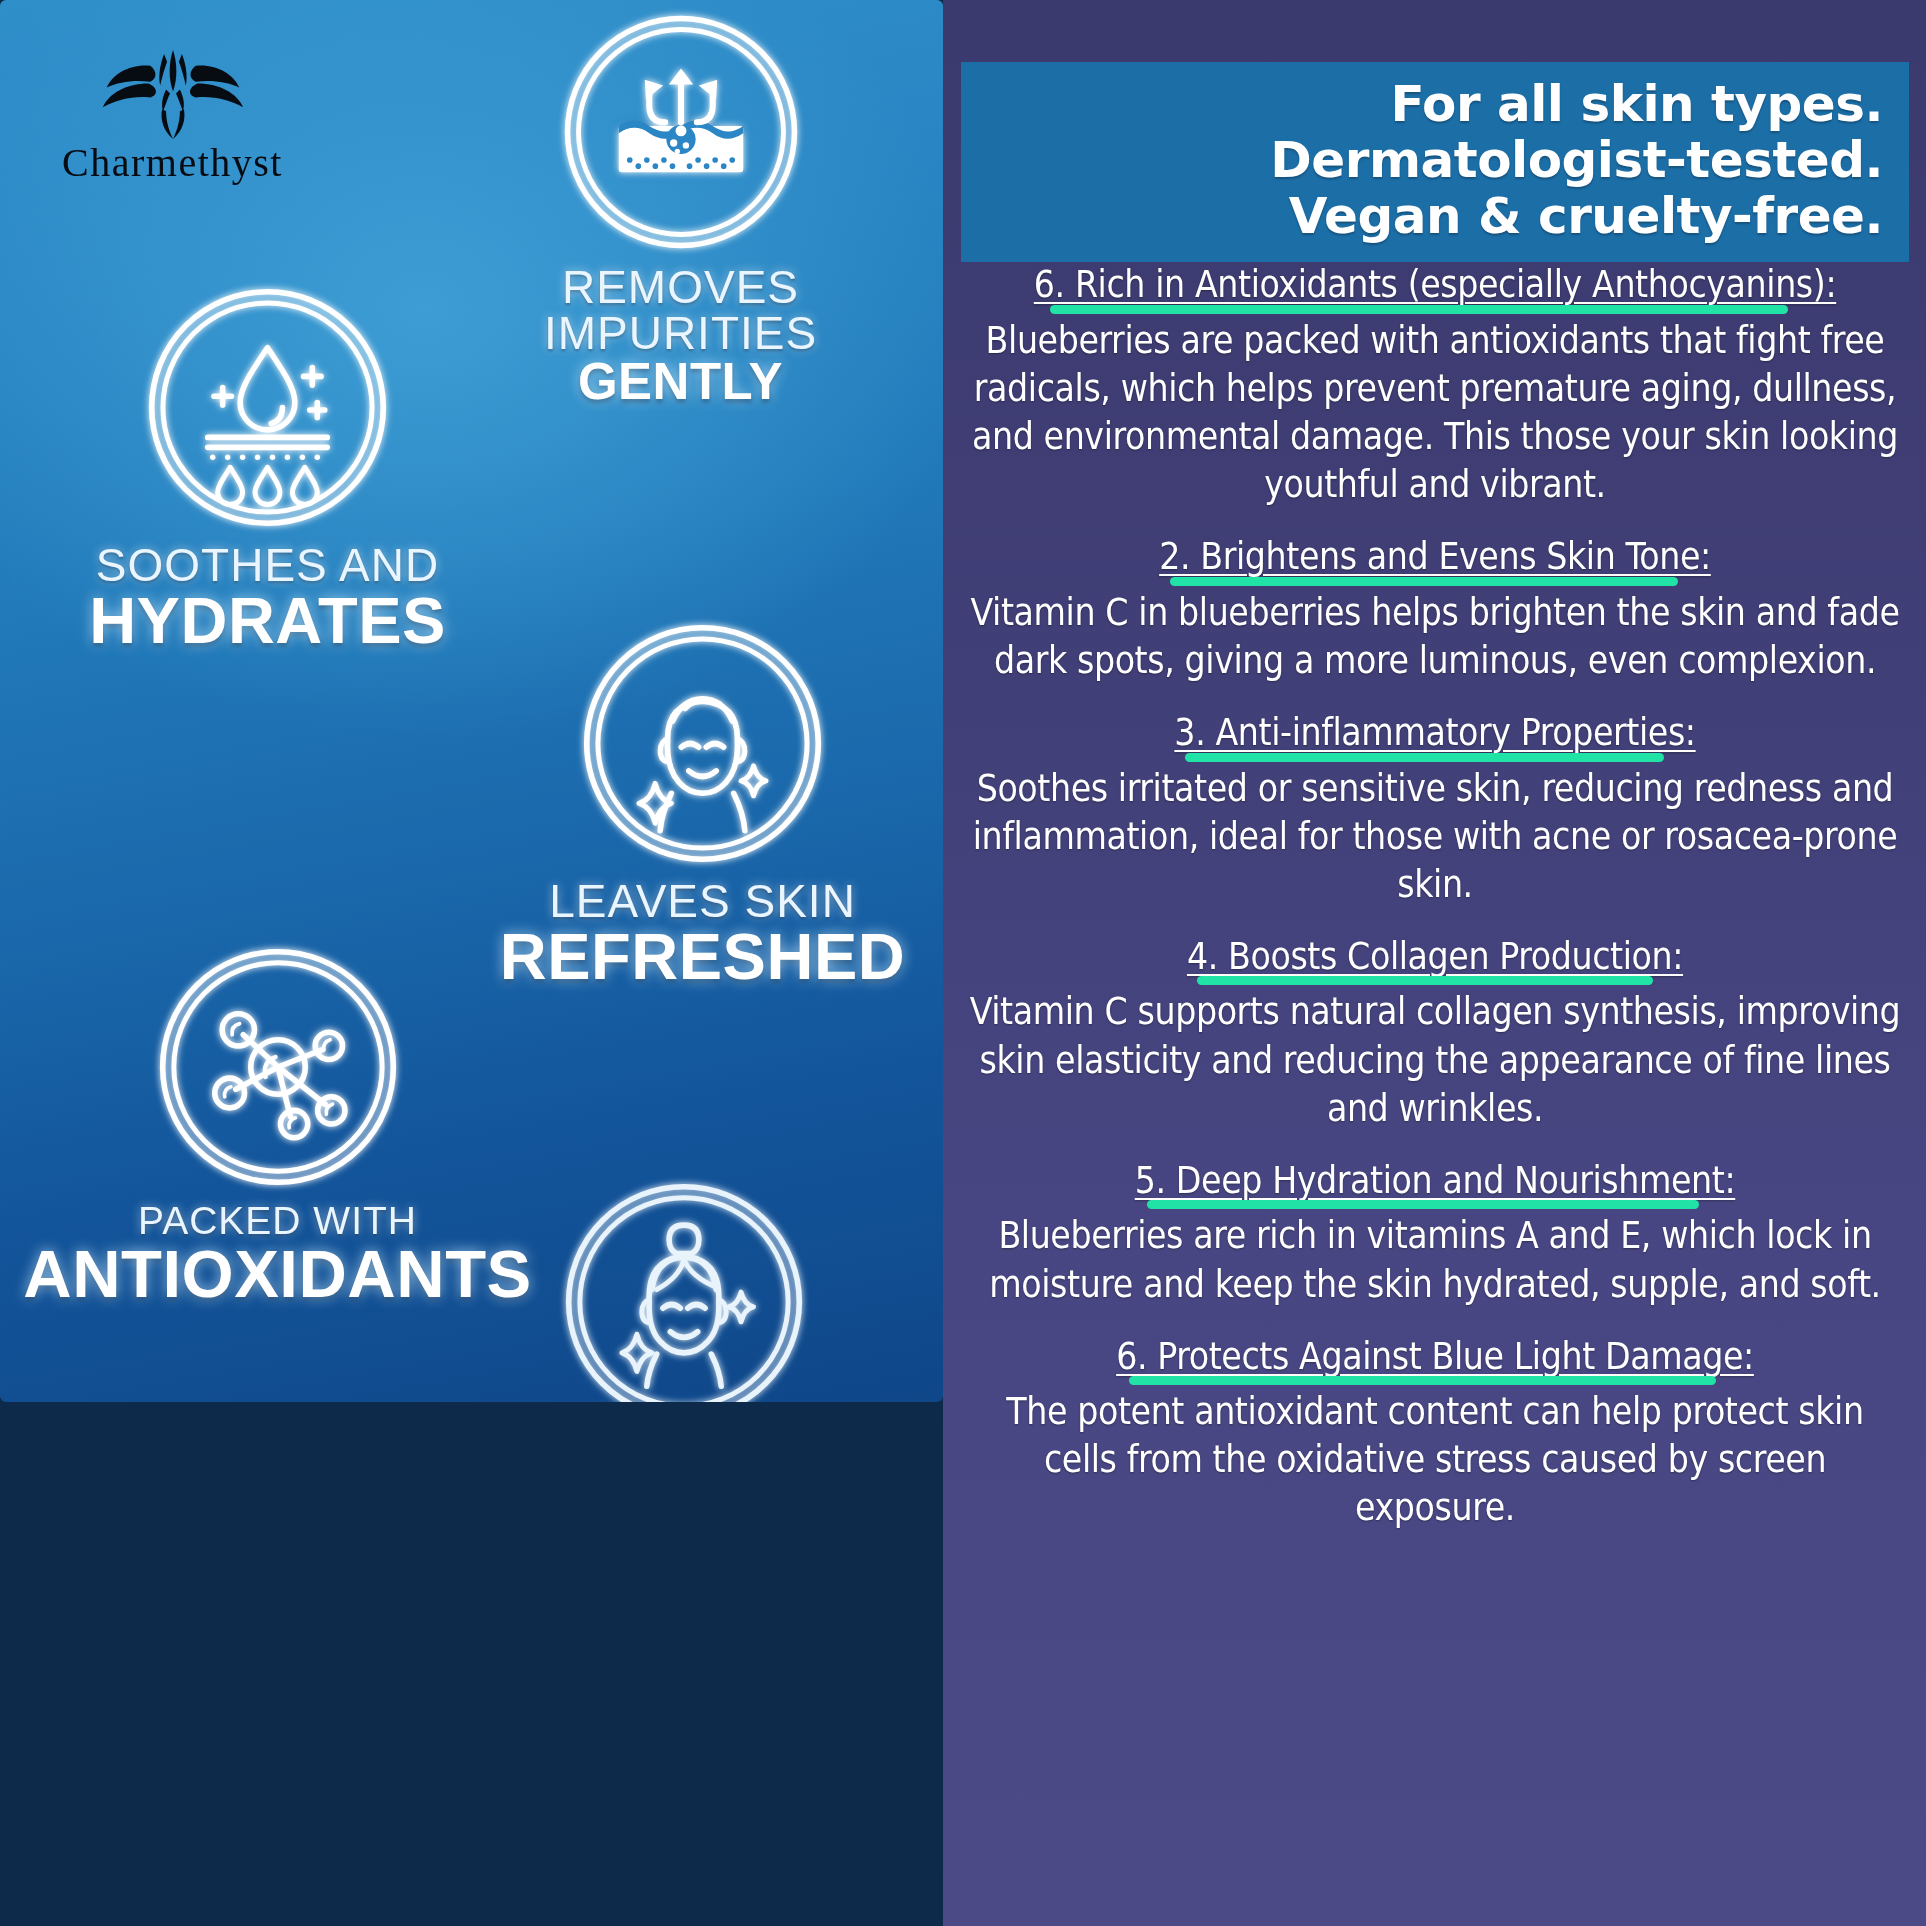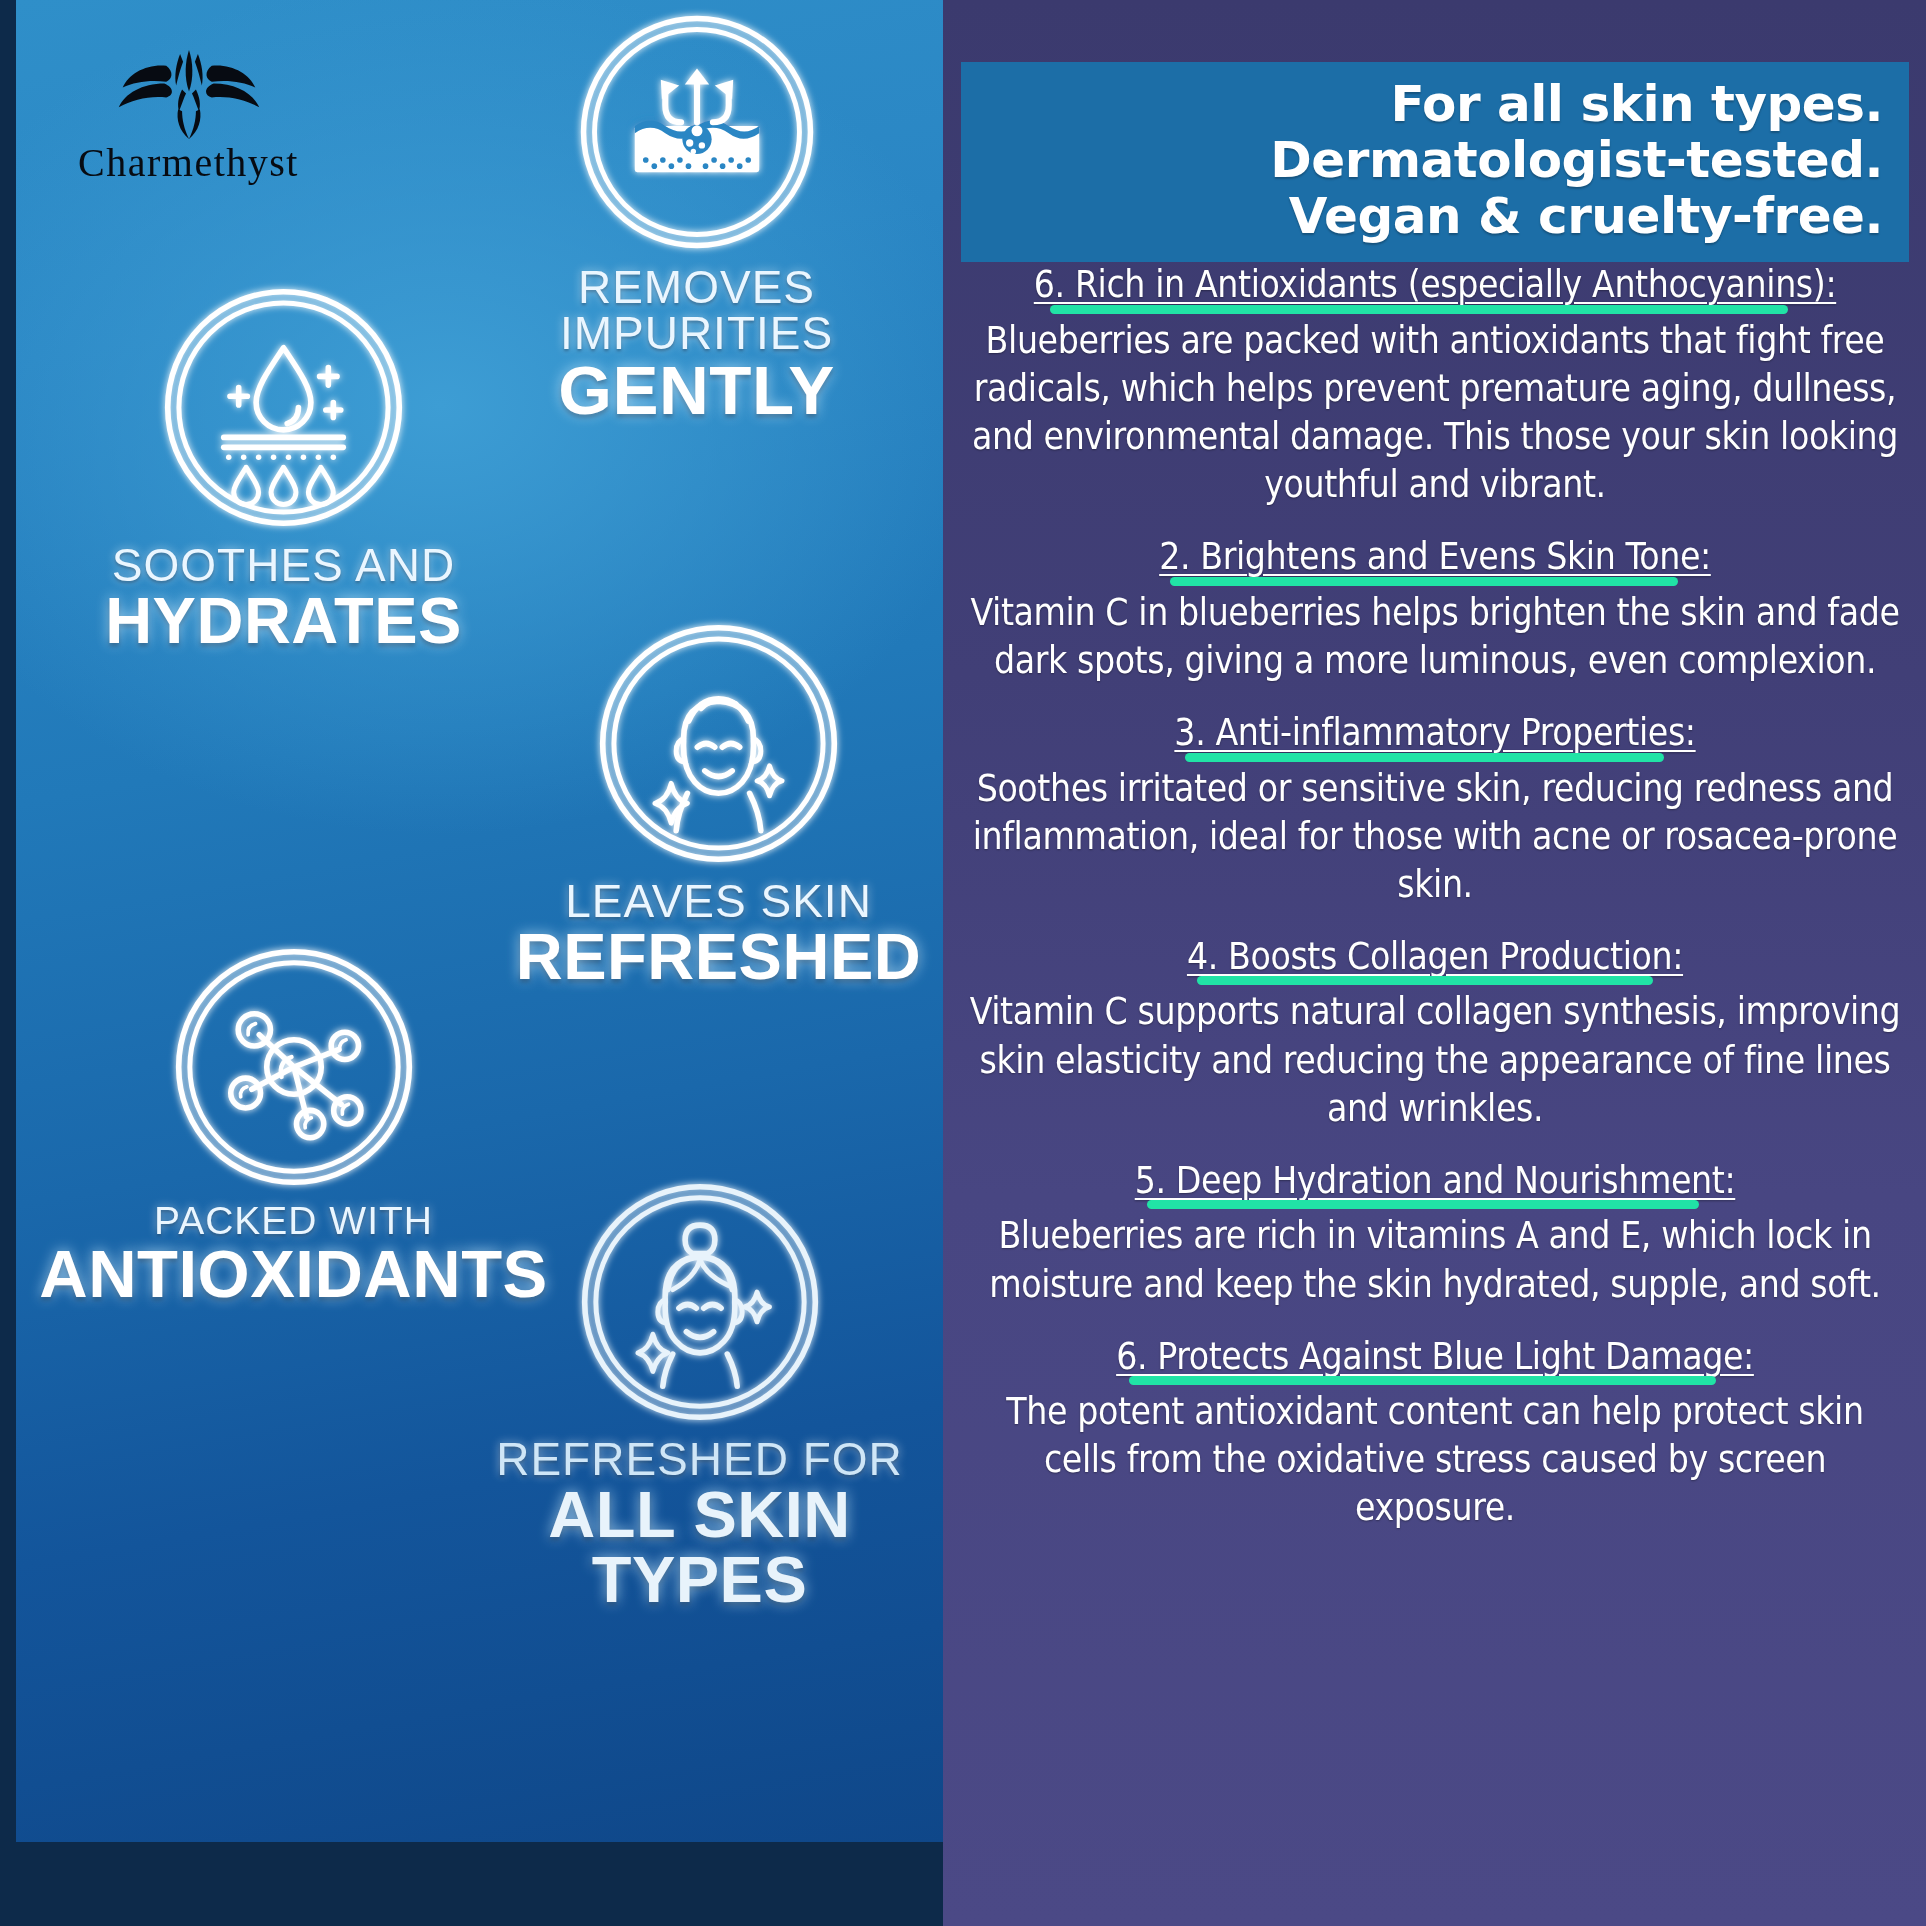--- a/index.html
+++ b/index.html
@@ -11,26 +11,27 @@
     position: relative;
     width: 1927px;
     height: 1927px;
     overflow: hidden;
     font-family: "Liberation Sans", sans-serif;
   }
 
   
   .left-panel {
     position: absolute;
-    left: 16px; top: 0;
-    width: 943px; height: 1842px;
+    left: 0; top: 0;
+    width: 943px; height: 1402px;
     background:
       radial-gradient(ellipse 891px 693px at 45% 22%, #3d9dd4 0%, rgba(61,157,212,0) 62%),
       linear-gradient(170deg, #2f8fc9 0%, #2a86c4 18%, #2179b9 40%, #1a68ab 60%, #13559b 78%, #0f4789 100%);
     overflow: hidden;
+    border-radius: 6px;
   }
 
   
   .logo-block {
     position: absolute;
     left: 24px; top: 48px;
     width: 297px;
     text-align: center;
   }
   .logo-mark { width: 188px; height: 91px; display: block; margin: 0 auto; }
@@ -64,21 +65,21 @@
     font-weight: 700;
     color: #ffffff;
     letter-spacing: 0.5px;
     text-shadow: 0 0 14px rgba(200,235,255,0.75), 0 3px 4px rgba(0,30,60,0.5);
   }
 
   
   #f-impurities { left: 428px; top: 10px; width: 505px; }
   #f-impurities .badge { width: 244px; height: 244px; }
   #f-impurities .feat-l1 { font-size: 46px; }
-  #f-impurities .feat-l2 { font-size: 69px; }
+  #f-impurities .feat-l2 { font-size: 51px; }
 
   #f-hydrates { left: 25px; top: 283px; width: 485px; }
   #f-hydrates .badge { width: 249px; height: 249px; }
   #f-hydrates .feat-l1 { font-size: 46px; }
   #f-hydrates .feat-l2 { font-size: 65px; }
 
   #f-refreshed { left: 465px; top: 619px; width: 475px; }
   #f-refreshed .badge { width: 249px; height: 249px; }
   #f-refreshed .feat-l1 { font-size: 46px; }
   #f-refreshed .feat-l2 { font-size: 65px; }

